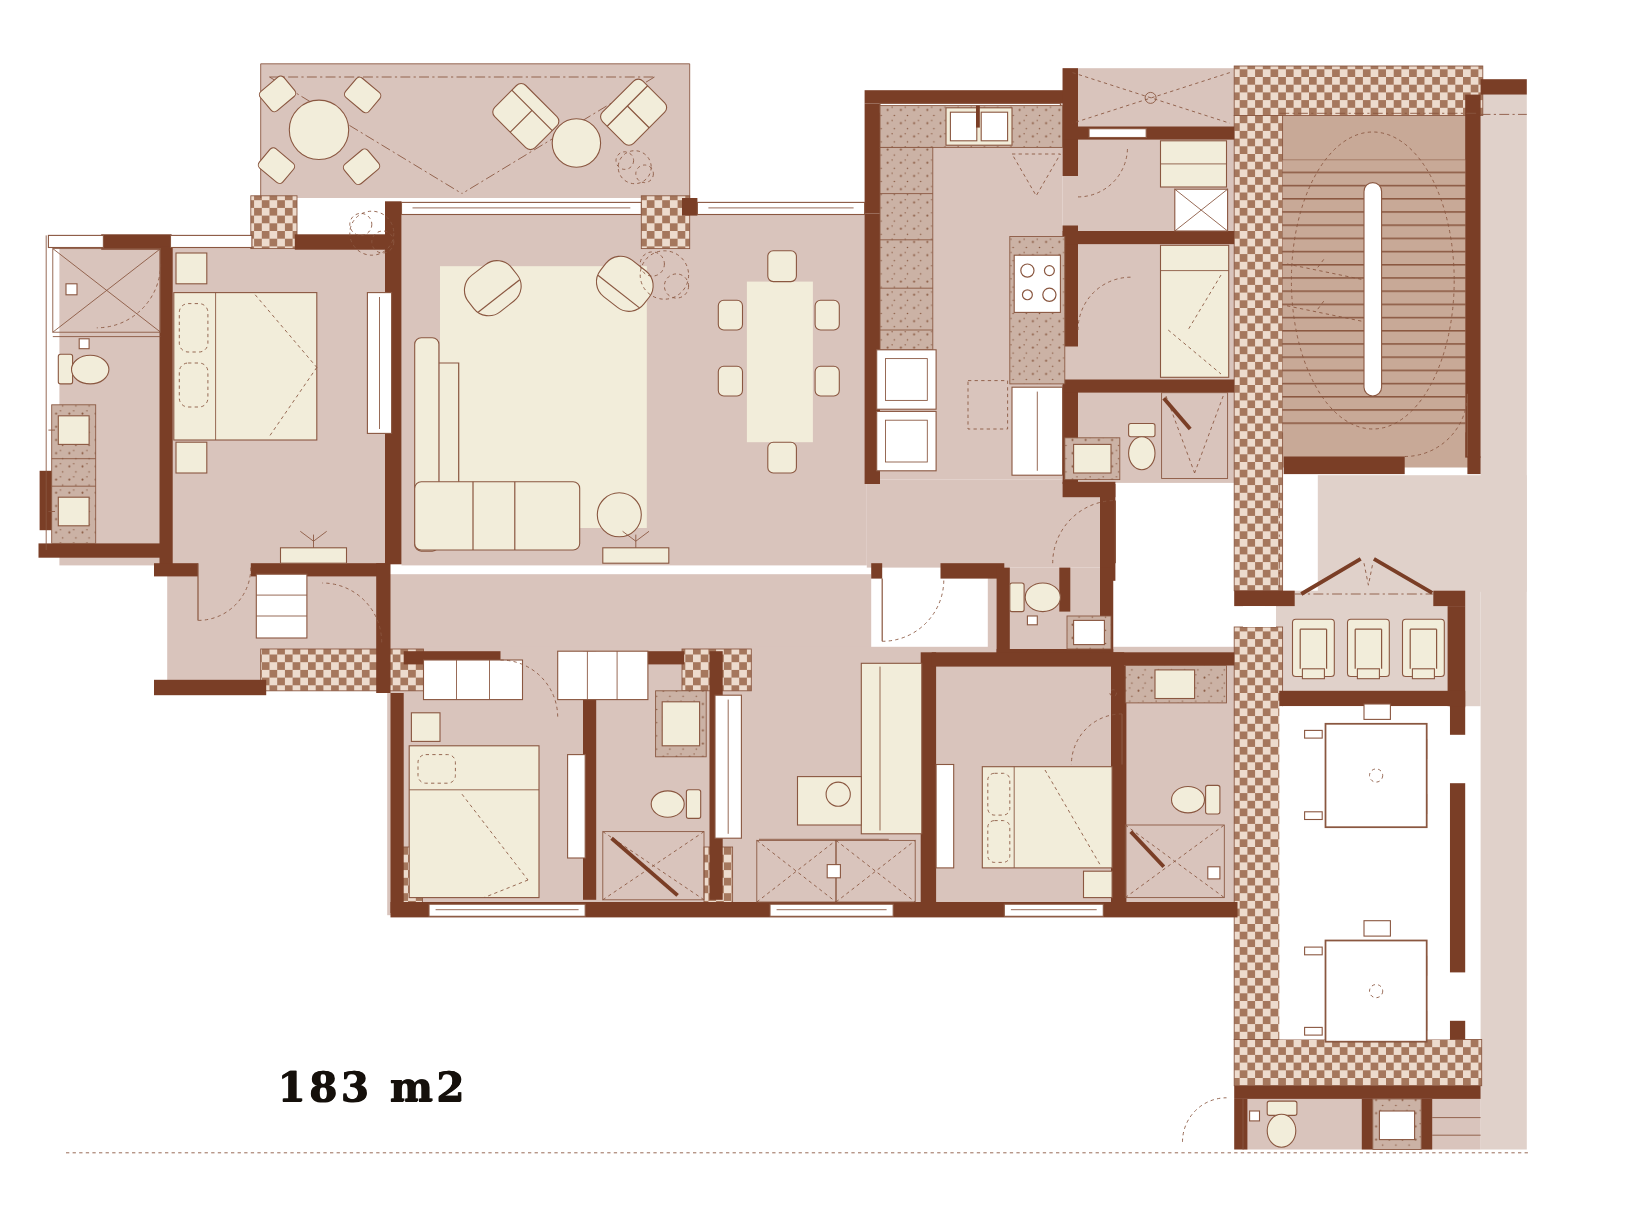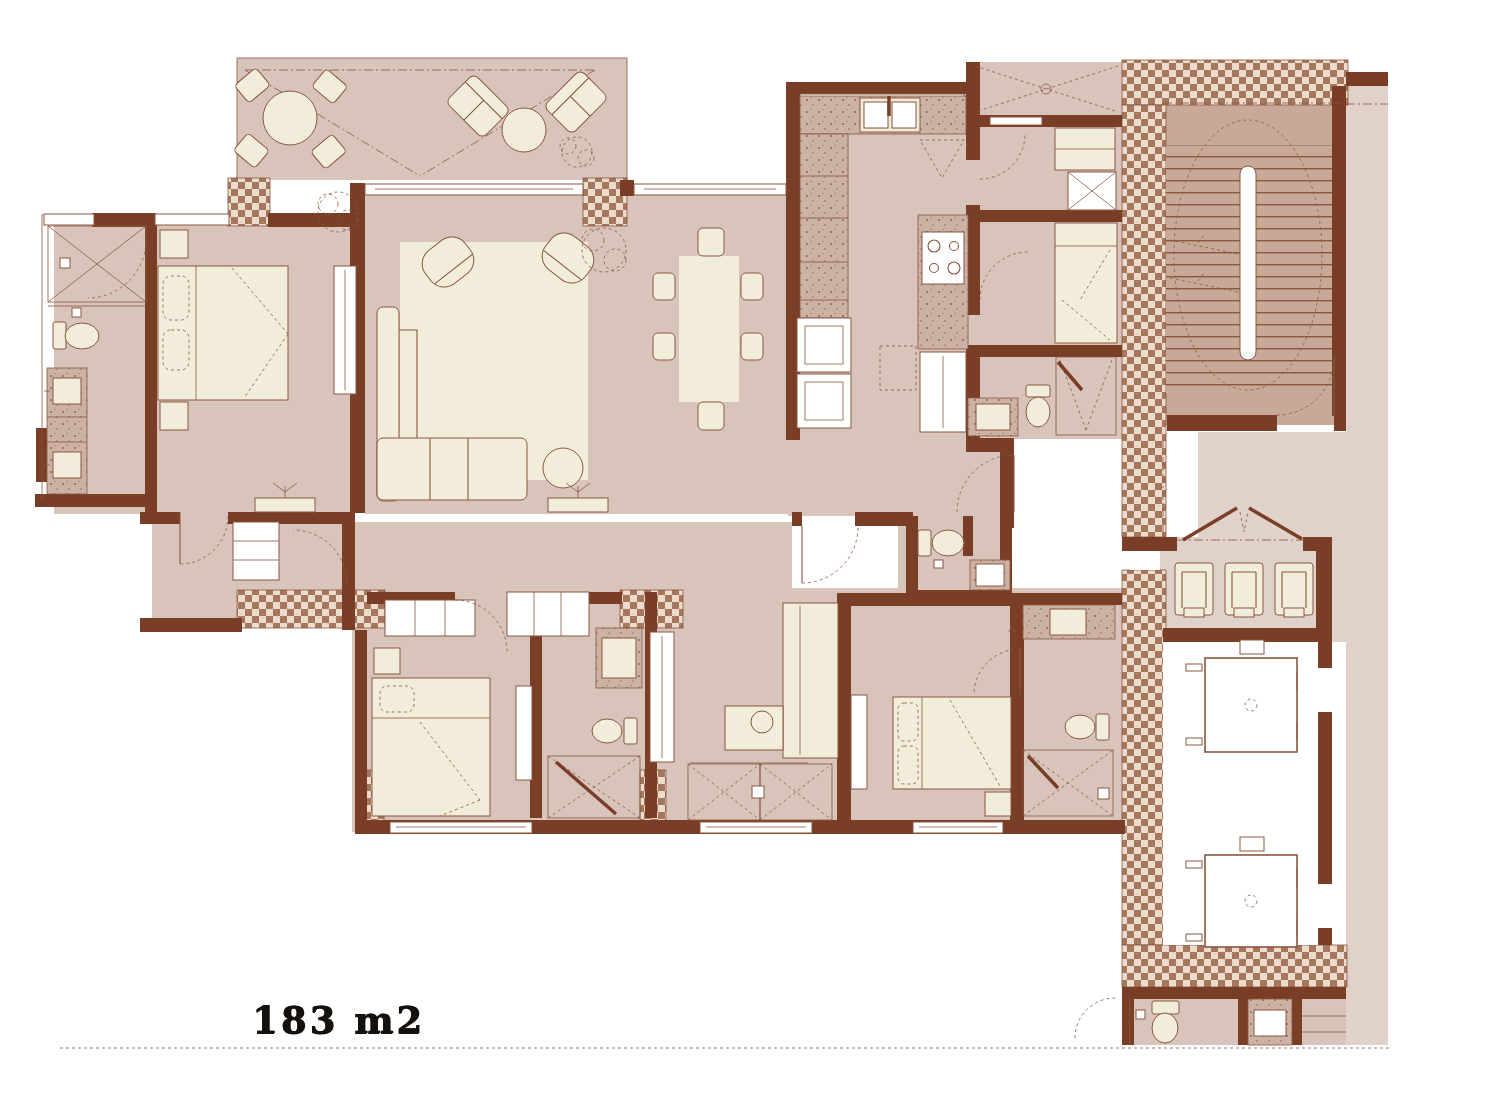--- a/index.html
+++ b/index.html
@@ -22,21 +22,21 @@
   .ln{stroke:var(--line);stroke-width:1.1;fill:none;}
   .lnt{stroke:var(--line);stroke-width:0.8;fill:none;}
   .lnb{stroke:var(--wall);stroke-width:3.5;fill:none;}
   .dt{stroke-dasharray:3 3;}
   .dd{stroke-dasharray:9 3 2 3;}
   .ck{fill:url(#chk);stroke:var(--line);stroke-width:0.8;}
   .sp{fill:url(#spk);stroke:var(--line);stroke-width:0.8;}
   .st{fill:url(#steps);}
   #area-label{position:absolute;left:252px;top:966px;color:var(--text);
     font-family:"DejaVu Serif","Liberation Serif",serif;font-weight:900;
-    font-size:37px;letter-spacing:3px;text-shadow:0.8px 0 0 currentColor, 0 0.5px 0 currentColor;margin-top:32px;}
+    font-size:37px;letter-spacing:3px;text-shadow:0.8px 0 0 currentColor, 0 0.5px 0 currentColor;}
 </style>
 </head>
 <body>
 
 <div id="stage">
 <svg id="plan-svg" width="1497" height="1114" viewBox="0 0 1497 1114">
   <defs>
     <pattern id="chk" width="14" height="14" patternUnits="userSpaceOnUse">
       <rect width="14" height="14" fill="#eddbcd"></rect>
       <rect width="7" height="7" fill="#a5775d"></rect>

